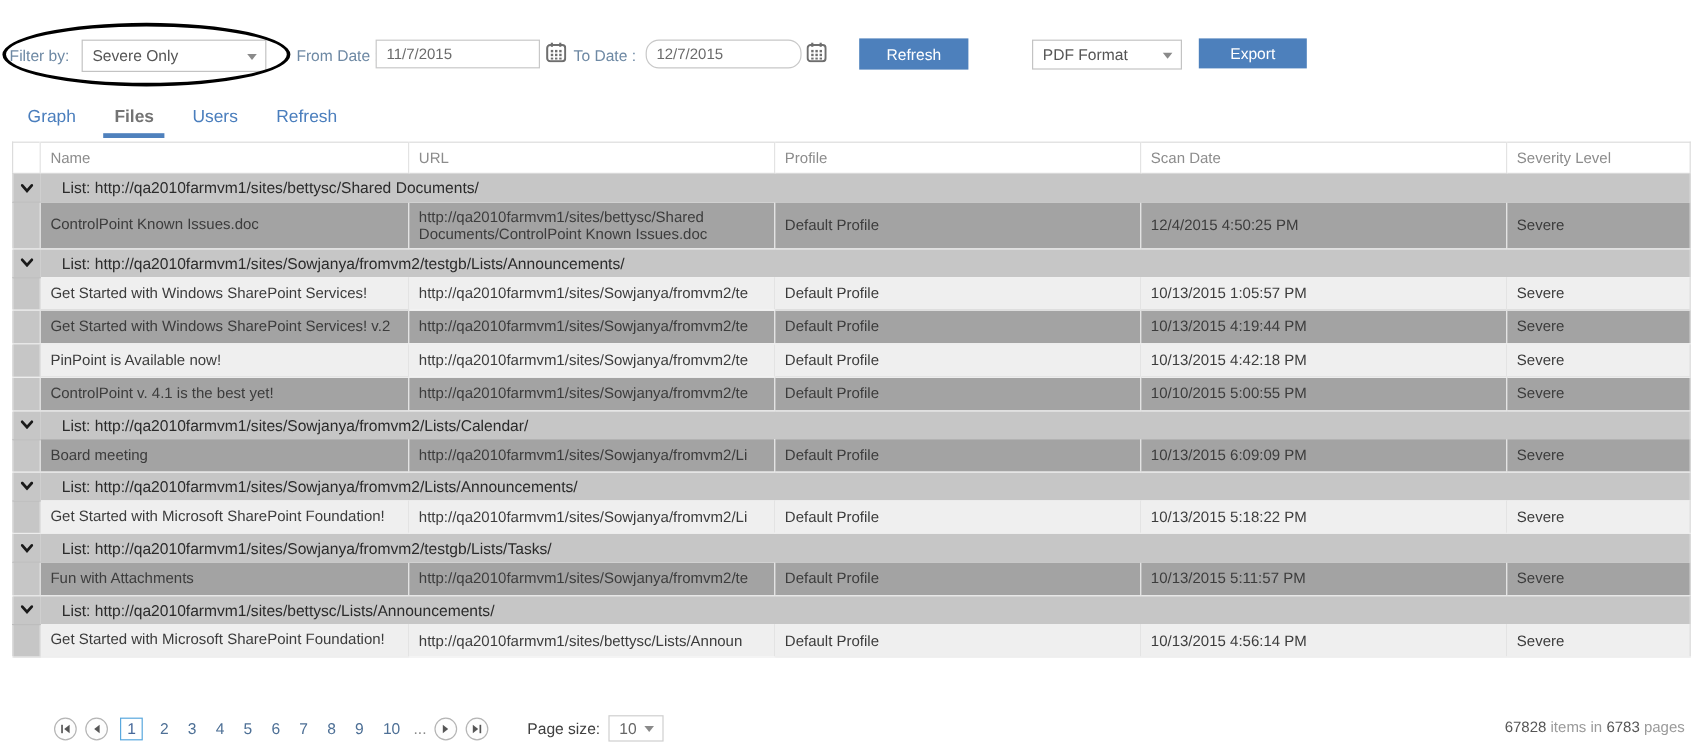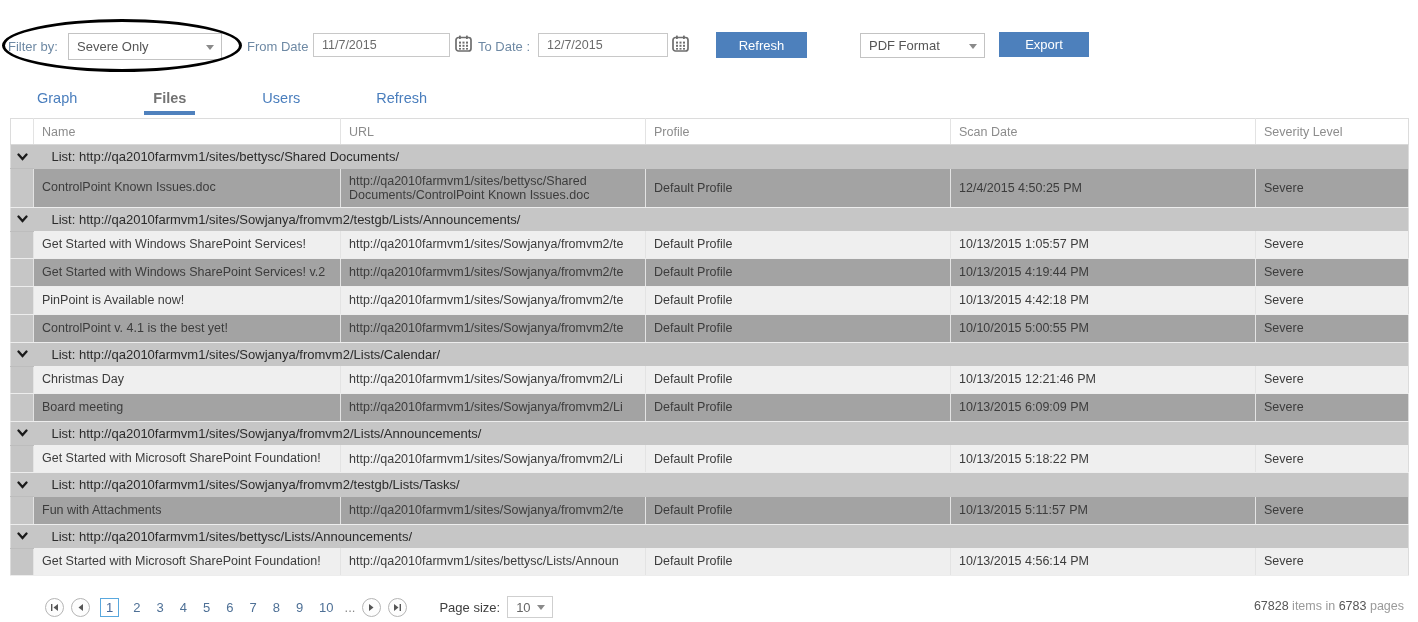--- a/index.html
+++ b/index.html
@@ -20,21 +20,21 @@
                font-size:12.5px; color:#6b6b6b; padding-left:8px; display:flex;
                align-items:center; font-family:"Liberation Sans", sans-serif; }
   .cal-icon { position:absolute; cursor:pointer; }
   .btn { position:absolute; background:#4d80bc; color:#fff; font-size:13px;
          border:none; display:flex; align-items:center; justify-content:center;
          cursor:pointer; font-family:"Liberation Sans", sans-serif; }
   .annotation-ellipse { position:absolute; left:2px; top:19px; width:240px; height:53px;
          border:3px solid #000; border-radius:50%; pointer-events:none; }
 
   
-  .tabs { position:absolute; left:28px; top:86px; display:flex;gap:44px; }
+  .tabs { position:absolute; left:14px; top:86px; display:flex; }
   .tab { font-size:14.5px; color:#4a7ebd; padding:4px 9px 9px 9px; margin-right:14px;
          cursor:pointer; position:relative; }
   .tab.active { color:#737373; font-weight:bold; }
   .tab.active::after { content:""; position:absolute; left:0; right:0; bottom:0;
          height:4px; background:#4f81bd; }
 
   
   .grid-wrap { position:absolute; left:10px; top:118px; width:1398px; }
   table { border-collapse:collapse; table-layout:fixed; width:1398px;
           border:1px solid #dcdcdc; }
@@ -98,21 +98,21 @@
           <rect x="7.5" y="9.8" width="2" height="2"></rect>
           <rect x="11" y="9.8" width="2" height="2"></rect>
         <rect x="4" y="13" width="2" height="1.6"></rect>
           <rect x="7.5" y="13" width="2" height="1.6"></rect>
           <rect x="11" y="13" width="2" height="1.6"></rect>
       </g>
     </svg>
   </span>
 
   <span class="tb-label" style="left:478px; top:39px;">To Date :</span>
-  <div class="txt-input" style="left:538px; top:33px; width:130px; height:24px;">12/7/2015</div>
+  <div class="txt-input" style="left:538px; top:33px; width:130px; height:24px;border-radius:11px;">12/7/2015</div>
   <span class="cal-icon" style="left:672px; top:35px;">
     <svg width="17" height="17" viewBox="0 0 17 17">
       <rect x="1" y="2.5" width="15" height="13.5" rx="2.5" fill="#ffffff" stroke="#6e6e6e" stroke-width="1.7"></rect>
       <rect x="4" y="0.6" width="1.8" height="3.4" fill="#6e6e6e"></rect>
       <rect x="11" y="0.6" width="1.8" height="3.4" fill="#6e6e6e"></rect>
       <g fill="#6e6e6e">
         <rect x="4" y="6.6" width="2" height="2"></rect>
           <rect x="7.5" y="6.6" width="2" height="2"></rect>
           <rect x="11" y="6.6" width="2" height="2"></rect>
         <rect x="4" y="9.8" width="2" height="2"></rect>
@@ -214,28 +214,20 @@
           <td>Default Profile</td>
           <td>10/10/2015 5:00:55 PM</td>
           <td>Severe</td>
         </tr>
         <tr class="group-row">
           <td class="indent"><svg width="11" height="8" viewBox="0 0 11 8">
               <path d="M1.5 1.5 L5.5 6 L9.5 1.5" fill="none" stroke="#1a1a1a" stroke-width="2.3" stroke-linecap="round"></path>
             </svg></td>
           <td class="gtext" colspan="5">List: http://qa2010farmvm1/sites/Sowjanya/fromvm2/Lists/Calendar/</td>
         </tr>
-        <tr class="data-row alt">
-          <td class="indent"></td>
-          <td class="name-cell">Christmas Day</td>
-          <td class="url-cell">http://qa2010farmvm1/sites/Sowjanya/fromvm2/Li</td>
-          <td>Default Profile</td>
-          <td>10/13/2015 12:21:46 PM</td>
-          <td>Severe</td>
-        </tr>
         <tr class="data-row">
           <td class="indent"></td>
           <td class="name-cell">Board meeting</td>
           <td class="url-cell">http://qa2010farmvm1/sites/Sowjanya/fromvm2/Li</td>
           <td>Default Profile</td>
           <td>10/13/2015 6:09:09 PM</td>
           <td>Severe</td>
         </tr>
         <tr class="group-row">
           <td class="indent"><svg width="11" height="8" viewBox="0 0 11 8">

